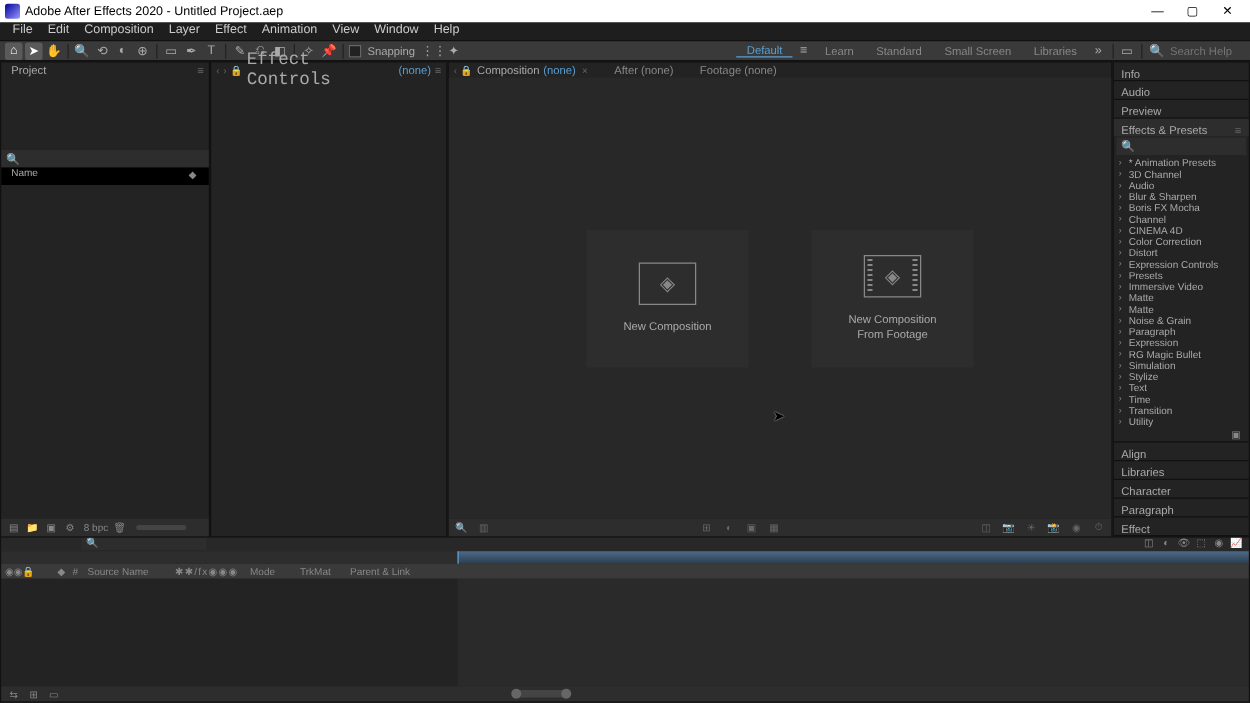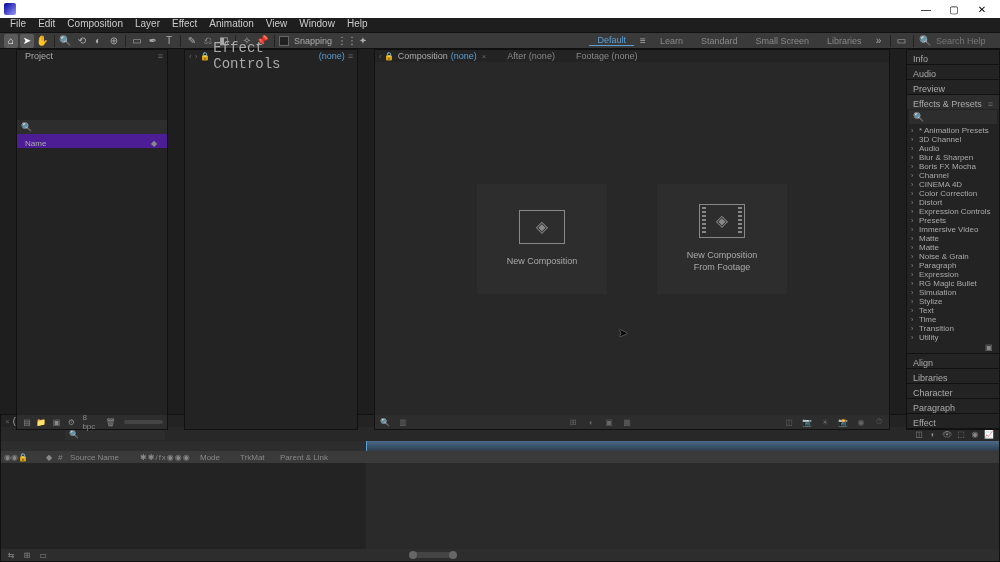--- a/index.html
+++ b/index.html
@@ -24,29 +24,29 @@
 .toolstrip .snap-label { font-size:9px; color:#aaa; margin-right:6px; }
 .toolstrip .toolspacer { flex:1; }
 .toolstrip .ws { font-size:9px; color:#888; padding:0 8px; }
 .toolstrip .ws.active { color:#5a9fd4; border-bottom:1px solid #5a9fd4; }
 .toolstrip .ws-icons { width:14px; height:13px; display:flex; align-items:center; justify-content:center; font-size:10px; color:#aaa; }
 .toolstrip .search-icon { font-size:10px; color:#aaa; margin:0 2px; }
 .toolstrip .search-input { background:transparent; border:none; color:#aaa; font-size:9px; width:60px; outline:none; }
 
 
 .main { display:grid; grid-template-columns:168px 190px 1fr 110px; grid-template-rows:1fr; height:365px; }
-.panel { background:#232323; border:1px solid #111; position:relative;margin-left:16px; }
+.panel { background:#232323; border:1px solid #111; position:relative; }
 
 
 .project .tab-row { height:12px; display:flex; align-items:center; padding:0 4px; }
 .project .tab-row .tab { font-size:9px; color:#aaa; padding:0 4px; }
 .project .tab-row .menu-icon { margin-left:auto; font-size:9px; color:#666; }
 .project .search-row { margin-top:58px; height:14px; background:#2d2d2d; display:flex; align-items:center; padding:0 4px; }
 .project .search-row .sicon { font-size:9px; color:#888; }
-.project .header-row { height:14px; background:#4c1d95; display:flex; align-items:flex-end; padding:0 8px; }
+.project .header-row { height:14px; background:#000000; display:flex; align-items:flex-start; padding:0 8px; }
 .project .header-row .col { font-size:8px; color:#aaa; }
 .project .header-row .type-icon { margin-left:auto; width:10px; height:10px; display:flex; align-items:center; justify-content:center; font-size:8px; color:#888; }
 .project-footer { position:absolute; bottom:0; left:0; right:0; height:14px; background:#2d2d2d; display:flex; align-items:center; gap:3px; padding:0 4px; }
 .project-footer .fbtn { width:12px; height:12px; display:flex; align-items:center; justify-content:center; font-size:8px; color:#888; }
 .project-footer .bpc { font-size:8px; color:#888; margin-left:2px; }
 .project-footer .slider { width:40px; height:4px; background:#444; border-radius:2px; margin-left:4px; }
 
 
 .fx .tab-row { height:12px; display:flex; align-items:center; padding:0 4px; gap:3px; }
 .fx .tab-row .nav { font-size:8px; color:#666; }
@@ -120,20 +120,21 @@
 .timeline .tl-footer .zoom-handle::after { right:-4px; }
 
 
 .cursor { position:absolute; left:618px; top:326px; font-size:12px; color:#000; pointer-events:none; text-shadow:0 0 1px #fff; }
 </style>
 </head>
 <body>
 
 <div class="titlebar">
   <div class="app-icon"></div>
+  <span>Adobe After Effects 2020 - Untitled Project.aep</span>
   <div class="spacer"></div>
   <div class="win-btn">—</div>
   <div class="win-btn">▢</div>
   <div class="win-btn">✕</div>
 </div>
 
 <div class="menubar">
   <div class="item">File</div>
   <div class="item">Edit</div>
   <div class="item">Composition</div>

